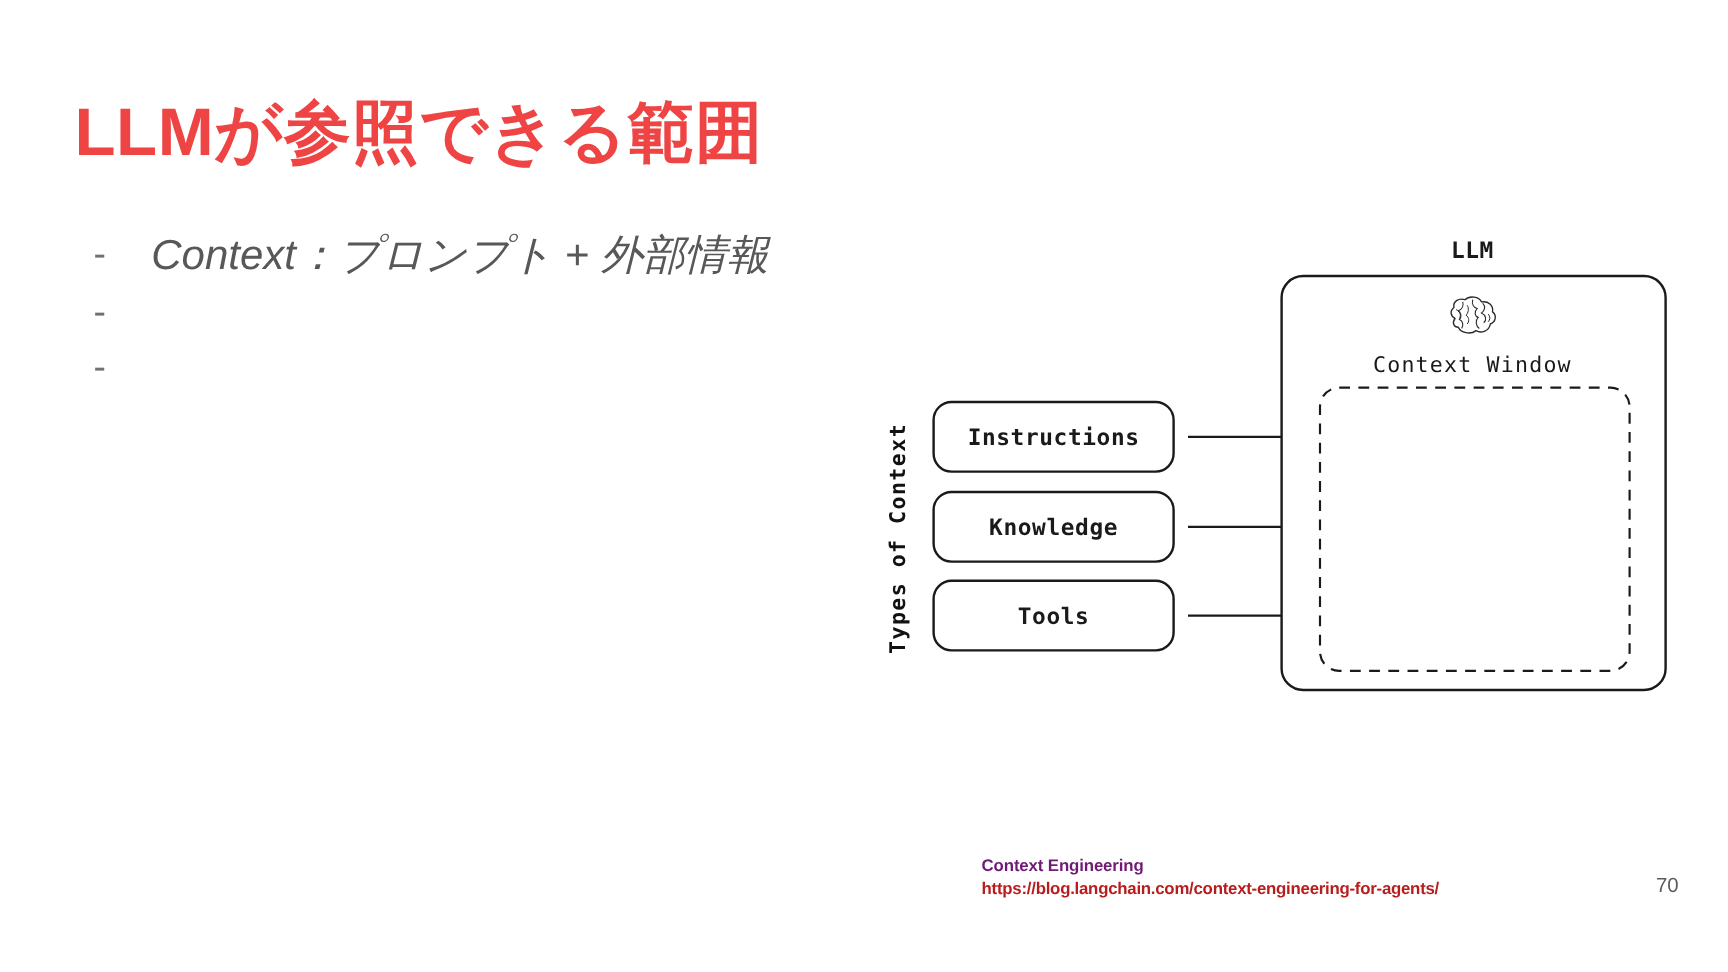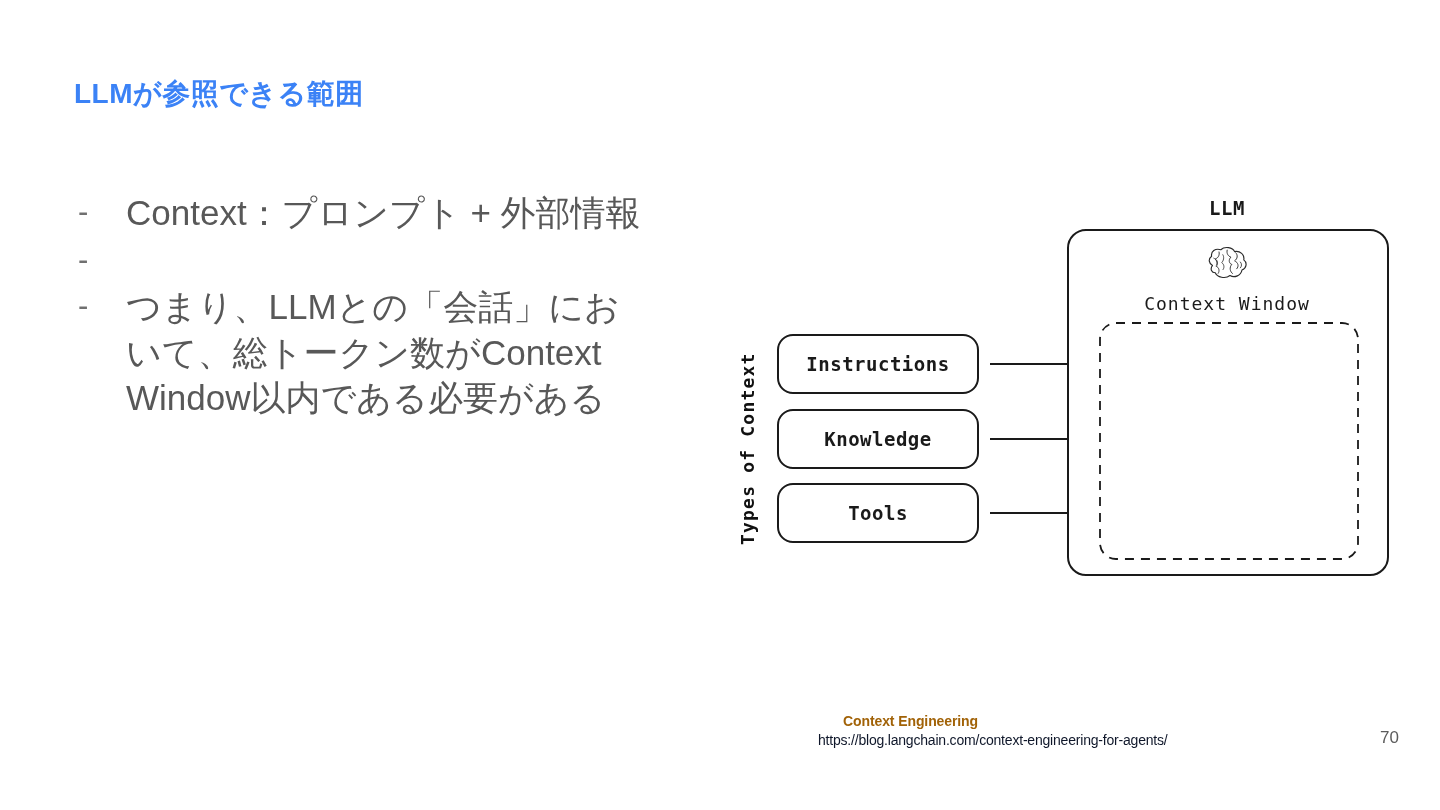--- a/index.html
+++ b/index.html
@@ -17,25 +17,25 @@
 
   .slide {
     position: absolute;
     inset: 0;
     background: #ffffff;
   }
 
   
   .slide-title {
     position: absolute;
-    left: 74px;
+    left: 62px;
     top: 78px;
-    font-size: 28px;
-    font-weight: bold;
-    color: #3b82f6;
+    font-size: 56px;
+    font-weight: bold;
+    color: #ef4444;
     letter-spacing: 0.5px;
     line-height: 1.15;
     white-space: nowrap;
   }
 
   
   .bullet-list {
     position: absolute;
     left: 78px;
     top: 190px;
@@ -52,20 +52,21 @@
   .bullet-dash {
     width: 48px;
     flex: 0 0 48px;
     color: #707070;
     font-size: 31px;
     line-height: 1.44;
   }
   .bullet-text {
     flex: 1 1 auto;
     max-width: 520px;
+    font-style: italic;
   }
 
   
   .diagram {
     position: absolute;
     left: 730px;
     top: 185px;
     width: 690px;
     height: 410px;
   }
@@ -95,28 +96,27 @@
   
   .citation {
     position: absolute;
     left: 818px;
     top: 712px;
     line-height: 1.35;
   }
   .citation-title {
     font-size: 14px;
     font-weight: bold;
-    color: #a16207;
+    color: #701a75;
     letter-spacing: -0.1px;
-    margin-left: 25px;
   }
   .citation-url {
     font-size: 14px;
-    font-weight: normal;
-    color: #0f172a;
+    font-weight: bold;
+    color: #b91c1c;
     letter-spacing: -0.2px;
   }
 
   
   .page-number {
     position: absolute;
     left: 1380px;
     top: 728px;
     font-size: 17px;
     color: #5c5c5c;
@@ -135,21 +135,20 @@
       <span class="bullet-dash">-</span>
       <span class="bullet-text">Context：プロンプト + 外部情報</span>
     </div>
 
     <div class="bullet-item">
       <span class="bullet-dash">-</span>
     </div>
 
     <div class="bullet-item">
       <span class="bullet-dash">-</span>
-      <span class="bullet-text">つまり、LLMとの「会話」において、総トークン数がContext Window以内である必要がある</span>
     </div>
 
   </div>
 
   <div class="diagram">
     <svg width="690" height="410" viewBox="0 0 690 410" xmlns="http://www.w3.org/2000/svg">
 
       <defs>
         <marker id="arrowhead" markerWidth="9" markerHeight="7" refX="8.5" refY="3.5" orient="auto" markerUnits="userSpaceOnUse">
           <path d="M0,0 L9,3.5 L0,7" fill="none" stroke="#1a1a1a" stroke-width="1.3" stroke-linecap="round" stroke-linejoin="round"></path>

